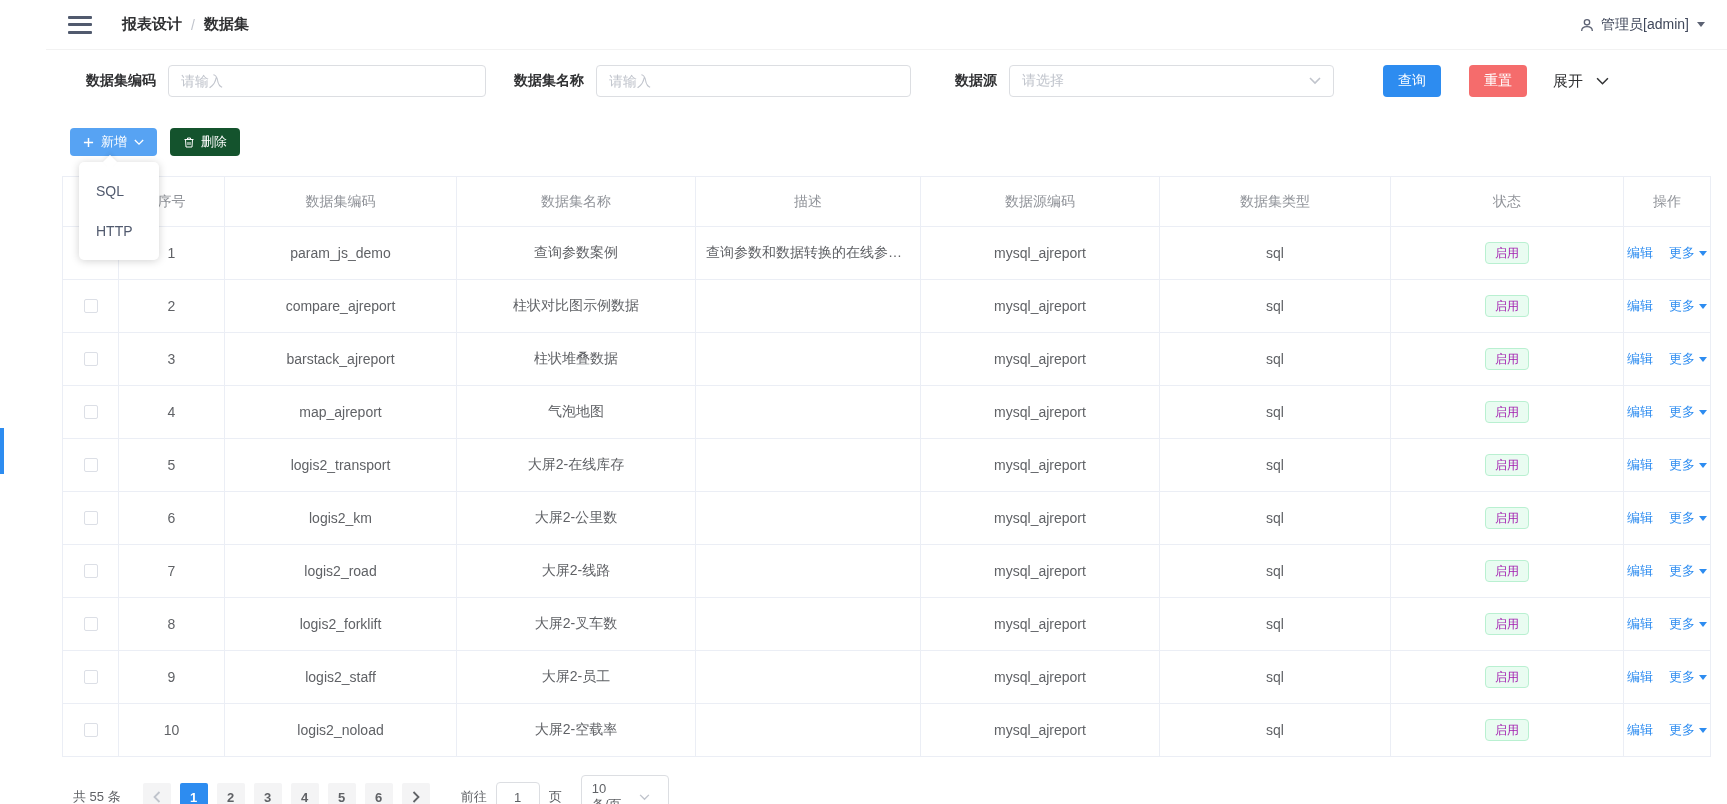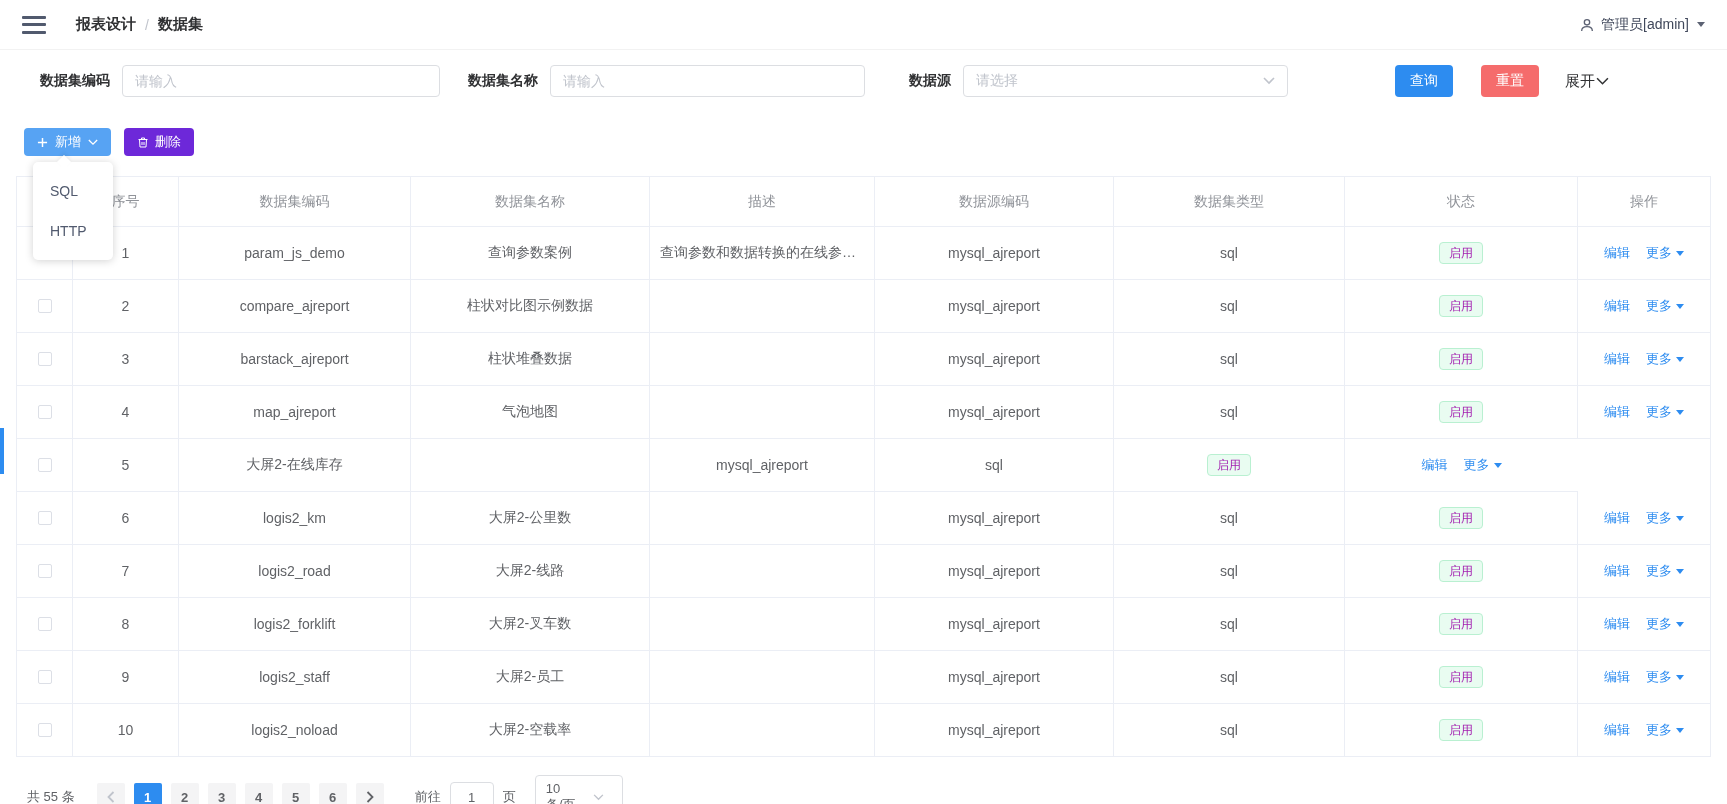--- a/index.html
+++ b/index.html
@@ -1,18 +1,18 @@
 <!DOCTYPE html>
 <html><head>
 <meta charset="utf-8">
 <style>
   * { margin:0; padding:0; box-sizing:border-box; }
   html,body { width:1727px; height:804px; background:#fff; overflow:hidden;
     font-family:"Liberation Sans", sans-serif; color:#606266; }
-  .page { position:relative; width:1727px; height:804px; background:#fff; }
+  .page { position:relative; width:1727px; height:804px; background:#fff;padding-left:46px; }
 
   
   .topbar { height:50px; display:flex; align-items:center; padding:0 22px;
     border-bottom:1px solid #f2f2f2; background:#fff; }
   .hamburger { width:24px; height:18px; display:flex; flex-direction:column;
     justify-content:space-between; cursor:pointer; }
   .hamburger span { display:block; height:3px; background:#515a6e; border-radius:1px; }
   .breadcrumb { margin-left:30px; font-size:15px; display:flex; align-items:center; }
   .bc-section { color:#303133; font-weight:700; }
   .bc-sep { color:#c0c4cc; margin:0 9px; font-size:14px; }
@@ -33,27 +33,27 @@
   .lbl-name { margin-left:28px; }
   .select-box { width:325px; height:32px; border:1px solid #dcdee2; border-radius:4px;
     display:flex; align-items:center; padding:0 12px; cursor:pointer; }
   .select-box .ph { color:#c0c4cc; font-size:14px; flex:1; }
   .actions { margin-left:auto; margin-right:118px; display:flex; align-items:center; }
   .btn { border:none; border-radius:4px; font-size:14px; cursor:pointer; color:#fff;
     font-family:"Liberation Sans", sans-serif; }
   .btn-query { background:#2d8cf0; padding:7px 15px; }
   .btn-reset { background:#f56c6c; padding:7px 15px; margin-left:28px; }
   .expand { margin-left:26px; font-size:15px; color:#303133; display:flex; align-items:center;
-    gap:1px; cursor:pointer; }
+    gap:13px; cursor:pointer; }
 
   
   .toolbar { margin:16px 0 0 24px; display:flex; position:relative; }
   .btn-add { background:#57a3f3; padding:6px 13px; display:inline-flex; align-items:center;
     gap:7px; font-size:13px; height:28px; }
-  .btn-del { background:#6d28d9; padding:6px 13px; display:inline-flex; align-items:center;
+  .btn-del { background:#14532d; padding:6px 13px; display:inline-flex; align-items:center;
     gap:6px; font-size:13px; height:28px; margin-left:13px; cursor:not-allowed; }
   .dropdown { position:absolute; left:9px; top:34px; width:80px; background:#fff;
     border-radius:5px; box-shadow:0 1px 8px rgba(0,0,0,.18); padding:9px 0; z-index:30; }
   .dropdown:before { content:""; position:absolute; top:-5px; left:26px; width:10px; height:10px;
     background:#fff; transform:rotate(45deg); box-shadow:-2px -2px 4px rgba(0,0,0,.06); }
   .dd-item { height:40px; line-height:40px; padding:0 17px; font-size:14px; color:#515a6e;
     cursor:pointer; background:#fff; position:relative; }
 
   
   .table { margin:20px 16px 0; border:1px solid #ebeef5; border-bottom:none; }
@@ -287,20 +287,21 @@
             <i class="tri-down"></i>
           </a>
         </div>
     </div>
 
     <div class="trow tbody">
       <div>
           <span class="checkbox"></span>
         </div>
       <div>5</div>
+      <div>logis2_transport</div>
       <div>大屏2-在线库存</div>
       <div class="cell-desc">
           <span></span>
         </div>
       <div>mysql_ajreport</div>
       <div>sql</div>
       <div>
           <span class="tag-on">启用</span>
         </div>
       <div class="ops">

